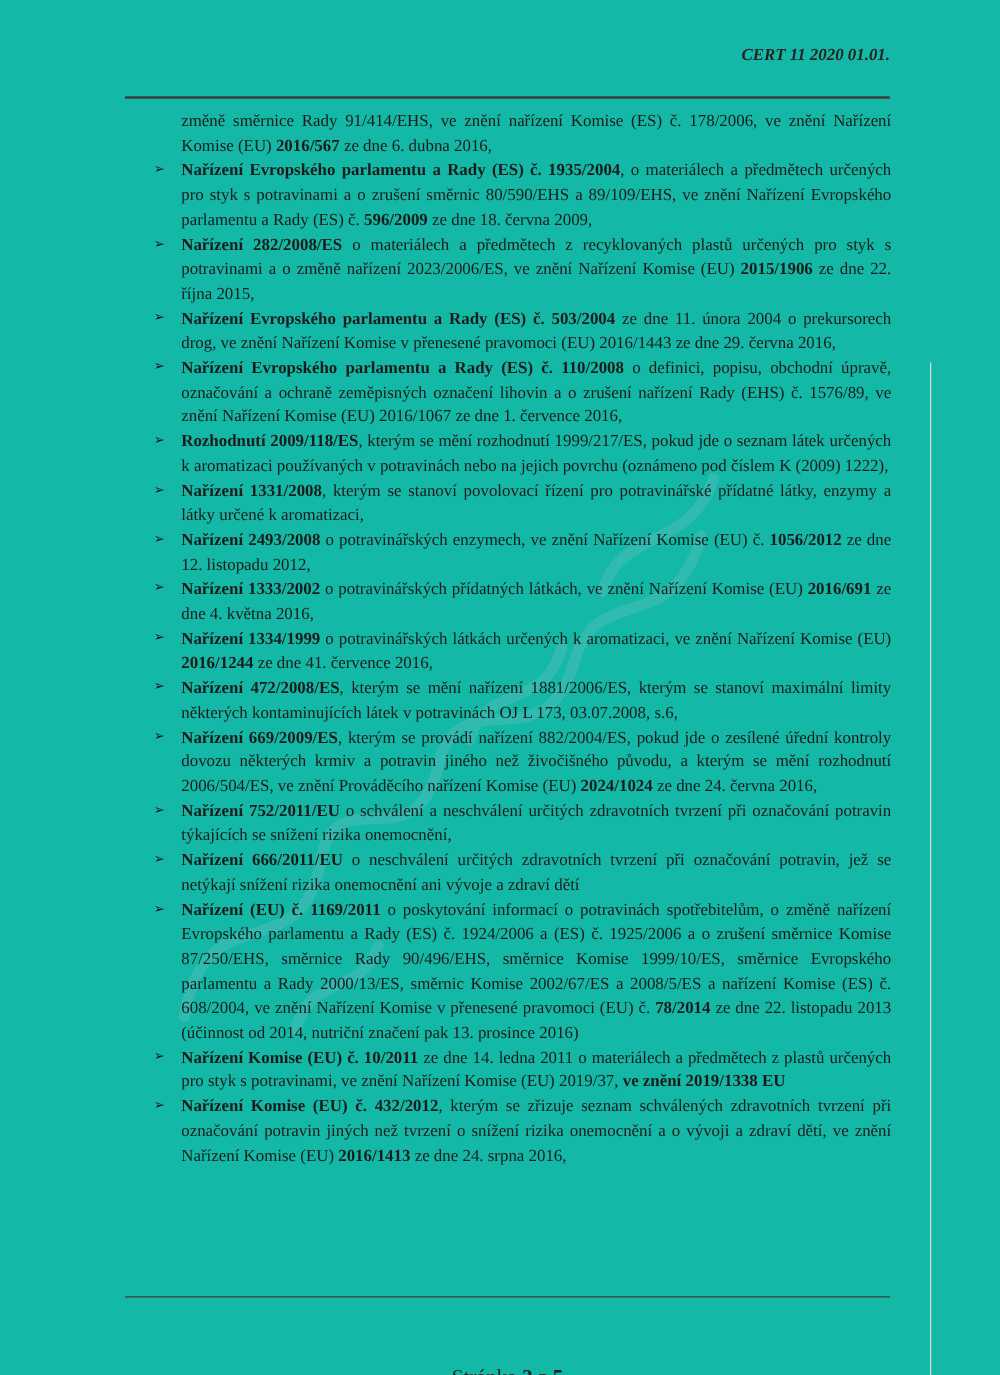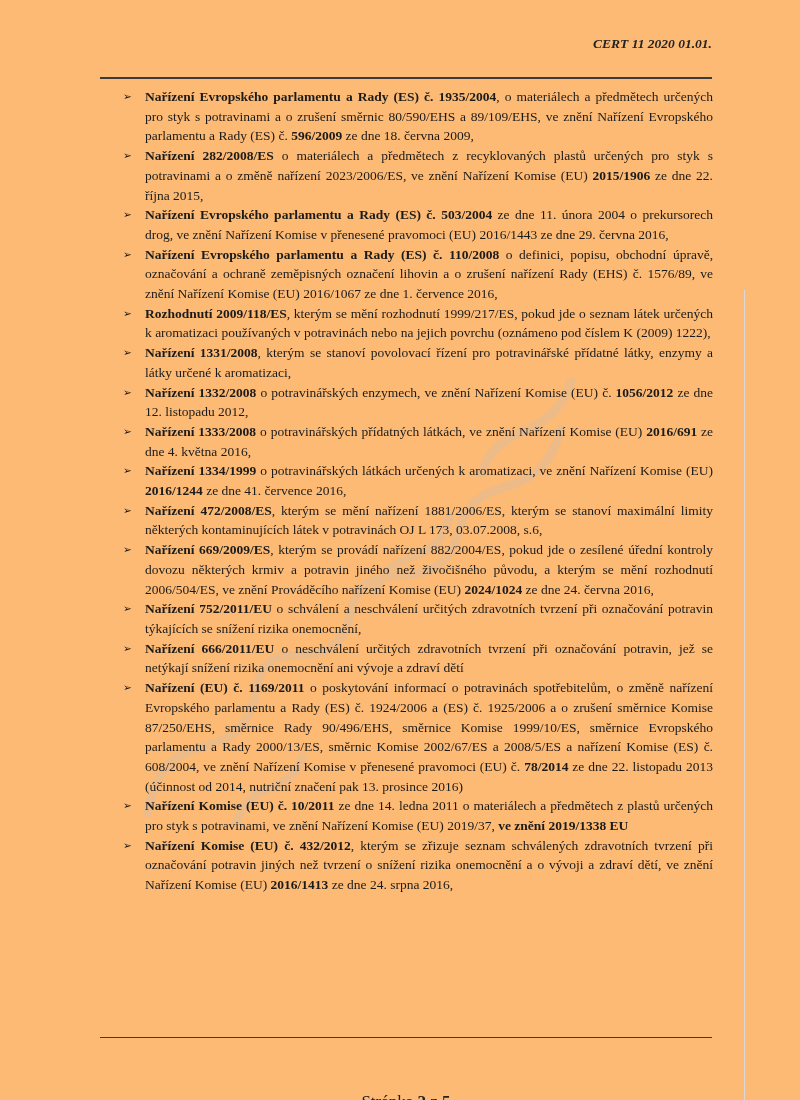--- a/index.html
+++ b/index.html
@@ -1,19 +1,19 @@
 <!DOCTYPE html>
 <html><head>
 <meta charset="utf-8">
 <style>
   html,body{margin:0;padding:0;background:#ffffff;}
   .page{
     position:relative;
     width:800px;height:1100px;
-    background:#fdba74;
+    background:#14b8a6;
     font-family:"Liberation Serif","DejaVu Serif",serif;
     color:#1b1b1b;
     overflow:hidden;
   }
   .doc-header{
     position:absolute;top:36px;right:88px;
     font-style:italic;font-weight:bold;font-size:13.5px;color:#222;
   }
   .header-rule{
     position:absolute;top:77px;left:100px;width:612px;
@@ -61,20 +61,24 @@
       <path d="M120 470 C 150 430, 175 465, 205 430"></path>
       <path d="M330 300 C 360 260, 395 300, 425 255"></path>
       <path d="M470 225 C 505 180, 545 220, 585 170"></path>
     </g>
   </svg>
 
   <div class="scan-line"></div>
 
   <div class="content">
       <div class="item">
+        <span class="marker"></span>
+        <span class="text"><span>změně směrnice Rady 91/414/EHS, ve znění nařízení Komise (ES) č. 178/2006, ve znění Nařízení Komise (EU) </span><span class="b">2016/567</span><span> ze dne 6. dubna 2016,</span></span>
+      </div>
+      <div class="item">
         <span class="marker">➢</span>
         <span class="text"><span class="b">Nařízení Evropského parlamentu a Rady (ES) č. 1935/2004</span><span>, o materiálech a předmětech určených pro styk s potravinami a o zrušení směrnic 80/590/EHS a 89/109/EHS, ve znění Nařízení Evropského parlamentu a Rady (ES) č. </span><span class="b">596/2009</span><span> ze dne 18. června 2009,</span></span>
       </div>
       <div class="item">
         <span class="marker">➢</span>
         <span class="text"><span class="b">Nařízení 282/2008/ES</span><span> o materiálech a předmětech z recyklovaných plastů určených pro styk s potravinami a o změně nařízení 2023/2006/ES, ve znění Nařízení Komise (EU) </span><span class="b">2015/1906</span><span> ze dne 22. října 2015,</span></span>
       </div>
       <div class="item">
         <span class="marker">➢</span>
         <span class="text"><span class="b">Nařízení Evropského parlamentu a Rady (ES) č. 503/2004</span><span> ze dne 11. února 2004 o prekursorech drog, ve znění Nařízení Komise v přenesené pravomoci (EU) 2016/1443 ze dne 29. června 2016,</span></span>
@@ -86,25 +90,25 @@
       <div class="item">
         <span class="marker">➢</span>
         <span class="text"><span class="b">Rozhodnutí 2009/118/ES</span><span>, kterým se mění rozhodnutí 1999/217/ES, pokud jde o seznam látek určených k aromatizaci používaných v potravinách nebo na jejich povrchu (oznámeno pod číslem K (2009) 1222),</span></span>
       </div>
       <div class="item">
         <span class="marker">➢</span>
         <span class="text"><span class="b">Nařízení 1331/2008</span><span>, kterým se stanoví povolovací řízení pro potravinářské přídatné látky, enzymy a látky určené k aromatizaci,</span></span>
       </div>
       <div class="item">
         <span class="marker">➢</span>
-        <span class="text"><span class="b">Nařízení 1332/2008</span><span> o potravinářských enzymech, ve znění Nařízení Komise (EU) č. </span><span class="b">1056/2012</span><span> ze dne 12. listopadu 2012,</span></span>
+        <span class="text"><span class="b">Nařízení 2493/2008</span><span> o potravinářských enzymech, ve znění Nařízení Komise (EU) č. </span><span class="b">1056/2012</span><span> ze dne 12. listopadu 2012,</span></span>
       </div>
       <div class="item">
         <span class="marker">➢</span>
-        <span class="text"><span class="b">Nařízení 1333/2008</span><span> o potravinářských přídatných látkách, ve znění Nařízení Komise (EU) </span><span class="b">2016/691</span><span> ze dne 4. května 2016,</span></span>
+        <span class="text"><span class="b">Nařízení 1333/2002</span><span> o potravinářských přídatných látkách, ve znění Nařízení Komise (EU) </span><span class="b">2016/691</span><span> ze dne 4. května 2016,</span></span>
       </div>
       <div class="item">
         <span class="marker">➢</span>
         <span class="text"><span class="b">Nařízení 1334/1999</span><span> o potravinářských látkách určených k aromatizaci, ve znění Nařízení Komise (EU) </span><span class="b">2016/1244</span><span> ze dne 41. července 2016,</span></span>
       </div>
       <div class="item">
         <span class="marker">➢</span>
         <span class="text"><span class="b">Nařízení 472/2008/ES</span><span>, kterým se mění nařízení 1881/2006/ES, kterým se stanoví maximální limity některých kontaminujících látek v potravinách OJ L 173, 03.07.2008, s.6,</span></span>
       </div>
       <div class="item">

